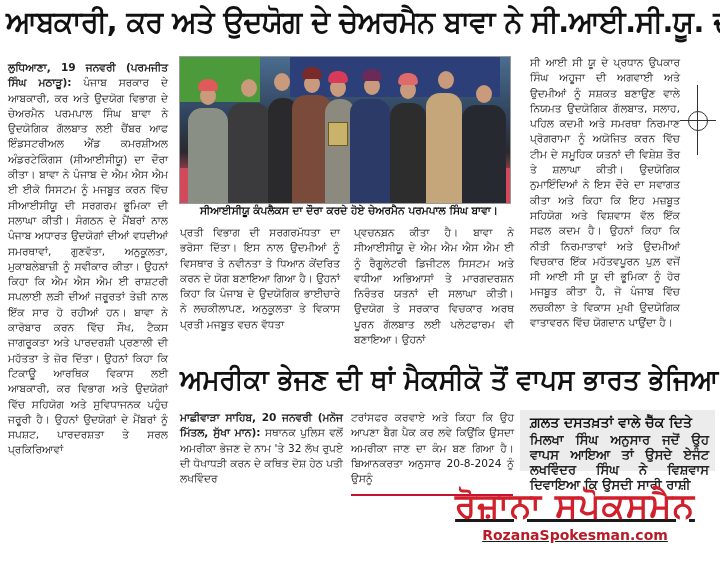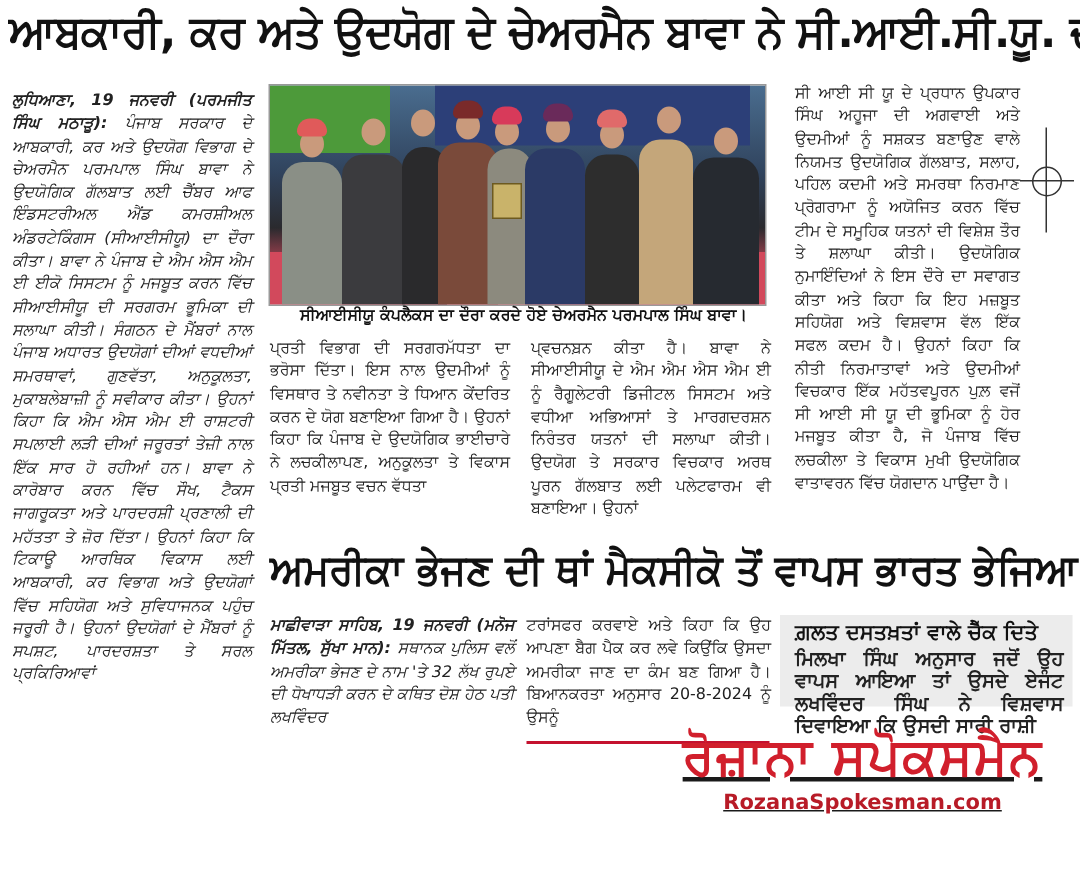--- a/index.html
+++ b/index.html
@@ -3,21 +3,21 @@
 <meta charset="utf-8">
 <style>
   html, body { margin: 0; padding: 0; background: #ffffff; }
   body { width: 720px; height: 587px; position: relative; overflow: hidden; font-family: "DejaVu Sans", sans-serif; color: #1a1a1a; }
   .headline1 {
     position: absolute; left: 6px; top: 0px; width: 710px; height: 44px;
     font-family: "DejaVu Sans", sans-serif; font-weight: bold; font-size: 30px; line-height: 44px;
     letter-spacing: -0.5px; white-space: nowrap; color: #111; transform: scaleX(0.95); transform-origin: left center;
   }
   .col { position: absolute; font-size: 10.6px; line-height: 15.3px; text-align: justify; color: #222; }
-  .col p { margin: 0; font-style: italic; }
+  .col p { margin: 0; }
   .col .dateline { font-weight: bold; }
   .col-left { left: 8px; top: 60px; width: 160px; }
   .col-right { left: 530px; top: 55px; width: 150px; }
   .col-mid1 { left: 180px; top: 225px; width: 160px; }
   .col-mid2 { left: 354px; top: 225px; width: 160px; }
   .photo {
     position: absolute; left: 179px; top: 56px; width: 330px; height: 146px;
     background: linear-gradient(180deg, #4a6d8f 0%, #30435d 40%, #2a2a2e 65%, #c8485a 85%, #d45a6a 100%);
     overflow: hidden; border: 1px solid #999;
   }
@@ -95,21 +95,21 @@
 
 <div class="reg-mark">
   <div class="v"></div>
     <div class="h"></div>
     <div class="c"></div>
 </div>
 
 <div class="headline2">ਅਮਰੀਕਾ ਭੇਜਣ ਦੀ ਥਾਂ ਮੈਕਸੀਕੋ ਤੋਂ ਵਾਪਸ ਭਾਰਤ ਭੇਜਿਆ</div>
 
 <div class="col col-b1">
-  <p><span class="dateline">ਮਾਛੀਵਾੜਾ ਸਾਹਿਬ, 19 ਜਨਵਰੀ (ਮਨੋਜ ਮਿੱਤਲ, ਸੁੱਖਾ ਮਾਨ):</span> <span>ਸਥਾਨਕ ਪੁਲਿਸ ਵਲੋਂ ਅਮਰੀਕਾ ਭੇਜਣ ਦੇ ਨਾਮ 'ਤੇ 32 ਲੱਖ ਰੁਪਏ ਦੀ ਧੋਖਾਧੜੀ ਕਰਨ ਦੇ ਕਥਿਤ ਦੋਸ਼ ਹੇਠ ਪਤੀ ਲਖਵਿੰਦਰ</span></p>
+  <p><span class="dateline">ਮਾਛੀਵਾੜਾ ਸਾਹਿਬ, 20 ਜਨਵਰੀ (ਮਨੋਜ ਮਿੱਤਲ, ਸੁੱਖਾ ਮਾਨ):</span> <span>ਸਥਾਨਕ ਪੁਲਿਸ ਵਲੋਂ ਅਮਰੀਕਾ ਭੇਜਣ ਦੇ ਨਾਮ 'ਤੇ 32 ਲੱਖ ਰੁਪਏ ਦੀ ਧੋਖਾਧੜੀ ਕਰਨ ਦੇ ਕਥਿਤ ਦੋਸ਼ ਹੇਠ ਪਤੀ ਲਖਵਿੰਦਰ</span></p>
 </div>
 <div class="col col-b2">ਟਰਾਂਸਫਰ ਕਰਵਾਏ ਅਤੇ ਕਿਹਾ ਕਿ ਉਹ ਆਪਣਾ ਬੈਗ ਪੈਕ ਕਰ ਲਵੇ ਕਿਉਂਕਿ ਉਸਦਾ ਅਮਰੀਕਾ ਜਾਣ ਦਾ ਕੰਮ ਬਣ ਗਿਆ ਹੈ। ਬਿਆਨਕਰਤਾ ਅਨੁਸਾਰ 20-8-2024 ਨੂੰ ਉਸਨੂੰ</div>
 <div class="red-rule"></div>
 
 <div class="sidebar-box">
   <div class="box-title">ਗ਼ਲਤ ਦਸਤਖ਼ਤਾਂ ਵਾਲੇ ਚੈੱਕ ਦਿਤੇ</div>
   <div class="box-body">ਮਿਲਖਾ ਸਿੰਘ ਅਨੁਸਾਰ ਜਦੋਂ ਉਹ ਵਾਪਸ ਆਇਆ ਤਾਂ ਉਸਦੇ ਏਜੰਟ ਲਖਵਿੰਦਰ ਸਿੰਘ ਨੇ ਵਿਸ਼ਵਾਸ ਦਿਵਾਇਆ ਕਿ ਉਸਦੀ ਸਾਰੀ ਰਾਸ਼ੀ</div>
 </div>
 
 <div class="logo">

